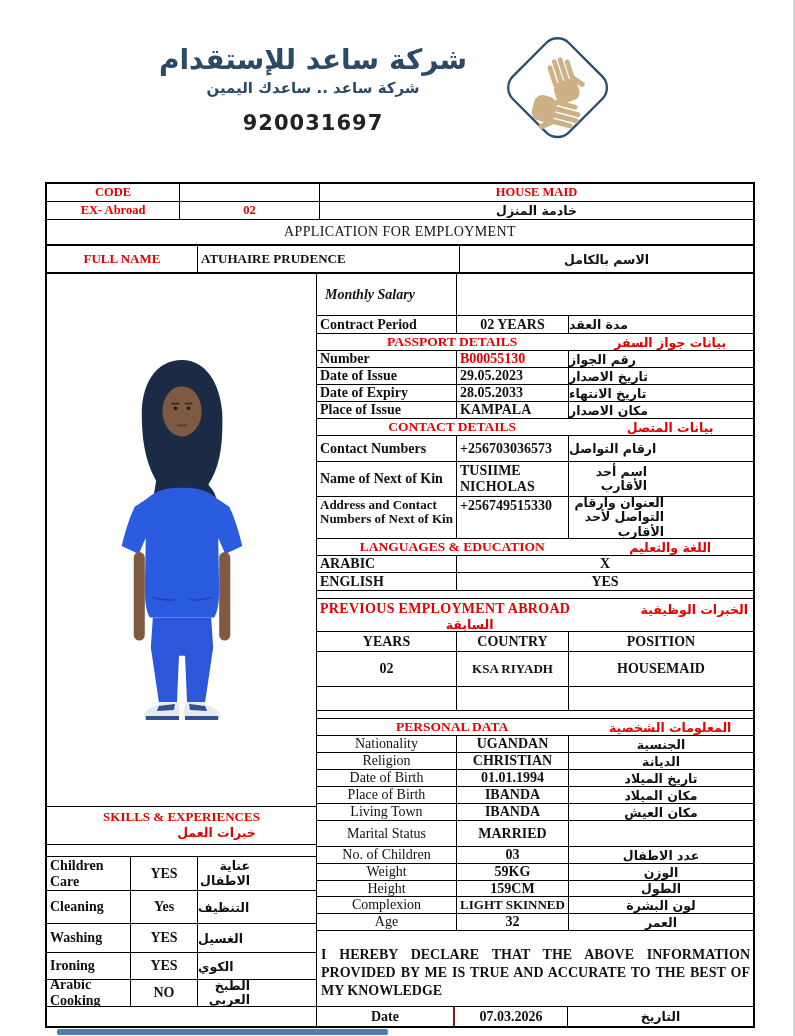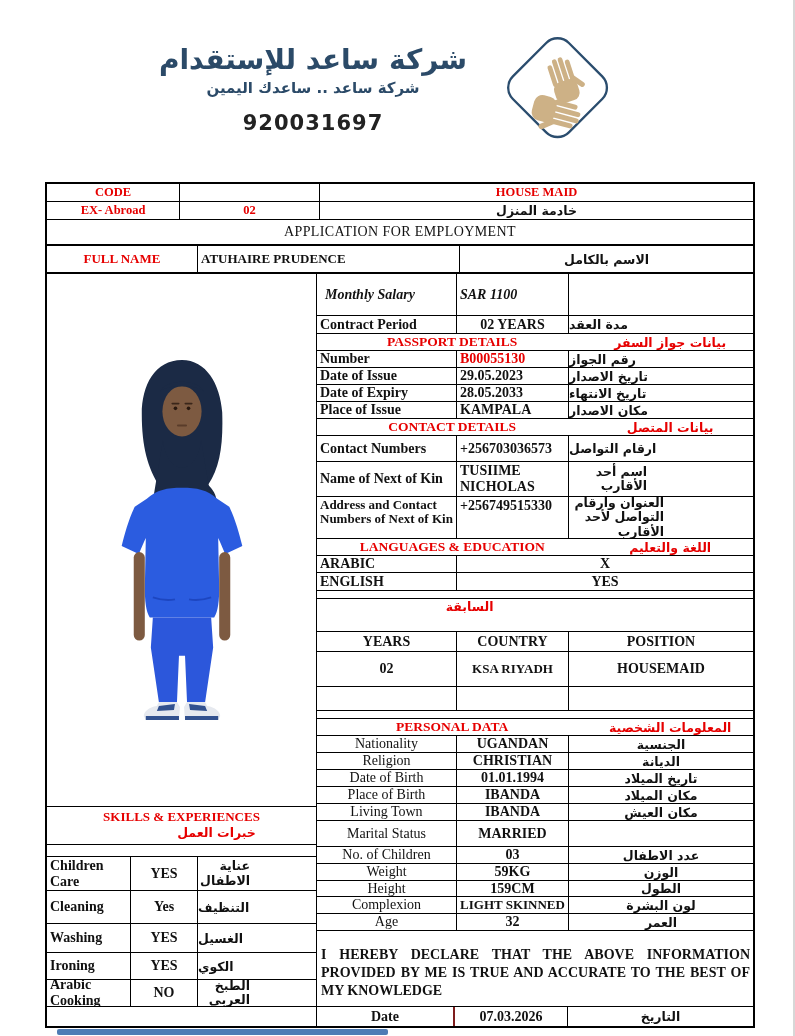--- a/index.html
+++ b/index.html
@@ -191,21 +191,20 @@
           <div class="cell sC rgt arf">
               <span class="narrow3">الطبخ العربي</span>
             </div>
         </div>
       </div>
 
       <div class="rightcol">
 
         <div class="row" style="height:41px;border-top:none;font-style:italic;">
           <div class="cell cA b-r bold fs14" style="padding-left:8px;">Monthly Salary</div>
-          <div class="cell cB b-r lft bold fs14">SAR 1100</div>
           <div class="cell cC rgt arf" style="padding-right:16px;margin-top:48px;">الراتب الشهري</div>
         </div>
         <div class="row h18">
           <div class="cell cA b-r lft bold fs14">Contract Period</div>
           <div class="cell cB b-r ctr bold fs14">02 YEARS</div>
           <div class="cell cC rgt arf" style="padding-right:28px;">مدة العقد</div>
         </div>
 
         <div class="sec-row h17">
           <span class="sec-en red">PASSPORT DETAILS</span>
@@ -265,20 +264,24 @@
           <div class="cell span2 ctr bold fs14">X</div>
         </div>
         <div class="row h18">
           <div class="cell cA b-r lft bold fs14">ENGLISH</div>
           <div class="cell span2 ctr bold fs14">YES</div>
         </div>
 
         <div class="gap" style="height:8px"></div>
 
         <div style="height:33px;border-top:1px solid #000;">
+          <div style="display:flex;align-items:center;padding-top:2px;">
+            <span class="bold red fs14" style="padding-left:3px;letter-spacing:.3px;">PREVIOUS EMPLOYMENT ABROAD</span>
+            <span class="arf red" style="flex:1;text-align:right;padding-right:5px;">الخبرات الوظيفية</span>
+          </div>
           <div class="arf red" style="width:70%;text-align:center;">السابقة</div>
         </div>
         <div class="row" style="height:20px">
           <div class="cell cA b-r ctr bold fs14">YEARS</div>
           <div class="cell cB b-r ctr bold fs14">COUNTRY</div>
           <div class="cell cC ctr bold fs14">POSITION</div>
         </div>
         <div class="row" style="height:35px">
           <div class="cell cA b-r ctr bold fs14">02</div>
           <div class="cell cB b-r ctr bold fs13">KSA RIYADH</div>

